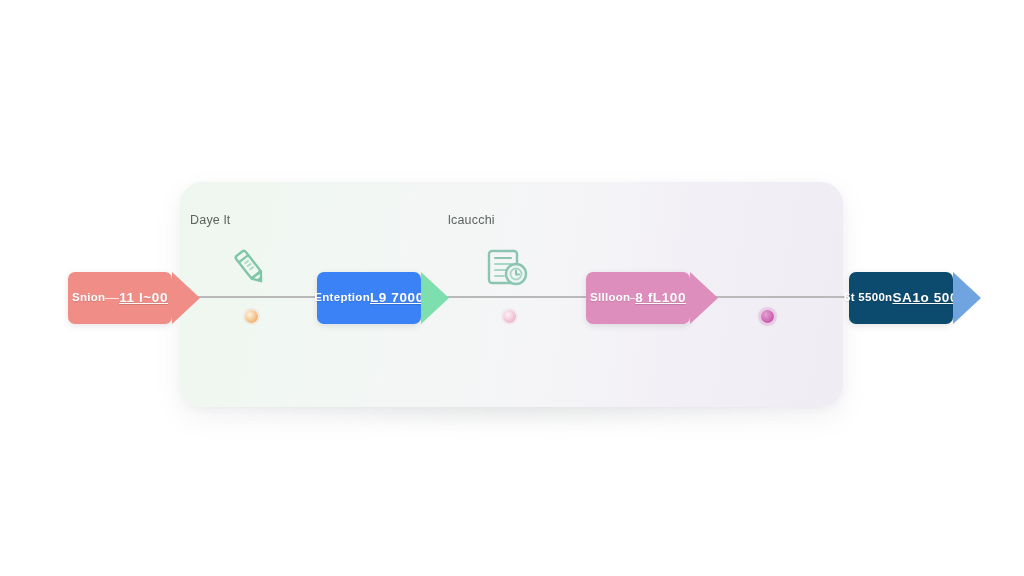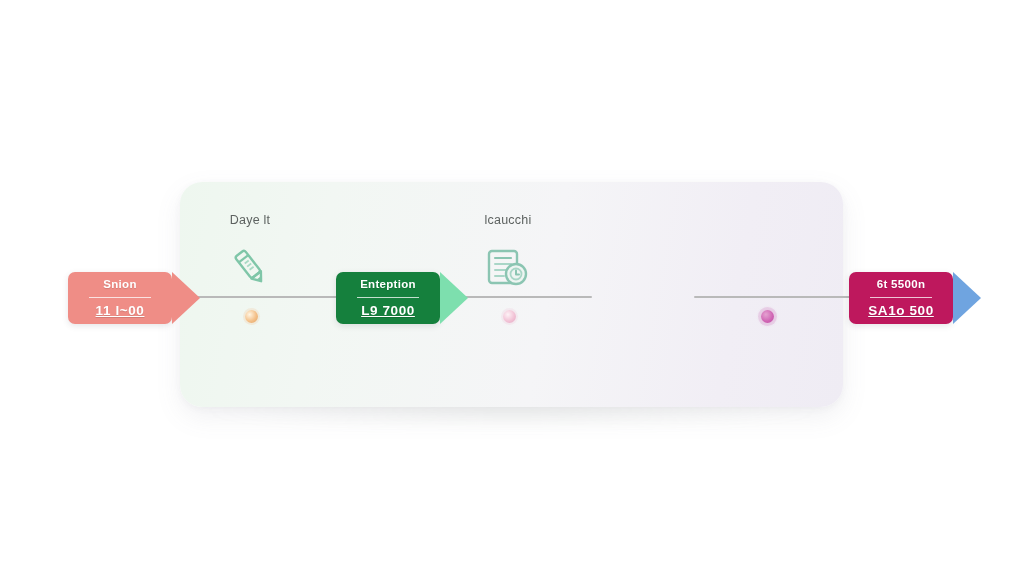--- a/index.html
+++ b/index.html
@@ -70,21 +70,20 @@
   
   .chev {
     position: absolute;
     top: 272px;
     width: 104px;
     height: 52px;
     border-radius: 7px;
     color: #ffffff;
     box-shadow: 0 2px 6px rgba(60,60,80,0.13);
     display: flex;
-    flex-direction: column;
     align-items: center;
     justify-content: center;
     box-sizing: border-box;
     padding: 0 4px;
   }
   .chev::after {
     content: "";
     position: absolute;
     left: 100%;
     top: 0;
@@ -113,34 +112,34 @@
     letter-spacing: 0.6px;
     line-height: 1;
     text-shadow: 0 1px 1px rgba(0,0,0,0.12);
     white-space: nowrap;
     text-decoration: underline;
   }
 
   #chev-0 { left: 68px;  background: #ef8d86; }
   #chev-0::after { border-left: 28px solid #ef8d86; }
 
-  #chev-1 { left: 336px; background: #15803d; }
+  #chev-1 { left: 317px; background: #3b82f6; }
   #chev-1::after { border-left: 28px solid #7ddfae; }
 
   #chev-2 { left: 586px; background: #dd8ebd; }
   #chev-2::after { border-left: 28px solid #dd8ebd; }
 
-  #chev-3 { left: 849px; background: #be185d; }
+  #chev-3 { left: 849px; background: #0c4a6e; }
   #chev-3::after { border-left: 28px solid #6fa4e0; }
 
   
   .stage {
     position: absolute;
     width: 120px;
-    text-align: center;
+    text-align: left;
   }
   .stage .stage-label {
     font-size: 12.5px;
     color: #5d6260;
     letter-spacing: 0.2px;
     line-height: 1;
     margin-bottom: 14px;
     white-space: nowrap;
   }
   .stage .stage-icon {
@@ -255,20 +254,25 @@
     <div class="t-rule"></div>
     <div class="t-bot">11 l~00</div>
   </div>
 
   <div class="chev" id="chev-1">
     <div class="t-top">Enteption</div>
     <div class="t-rule"></div>
     <div class="t-bot">L9 7000</div>
   </div>
 
+  <div class="chev" id="chev-2">
+    <div class="t-top">Sllloon</div>
+    <div class="t-rule"></div>
+    <div class="t-bot">8 fL100</div>
+  </div>
 
   <div class="chev" id="chev-3">
     <div class="t-top">6t 5500n</div>
     <div class="t-rule"></div>
     <div class="t-bot">SA1o 500</div>
   </div>
 
 </div>
 
 </body></html>

